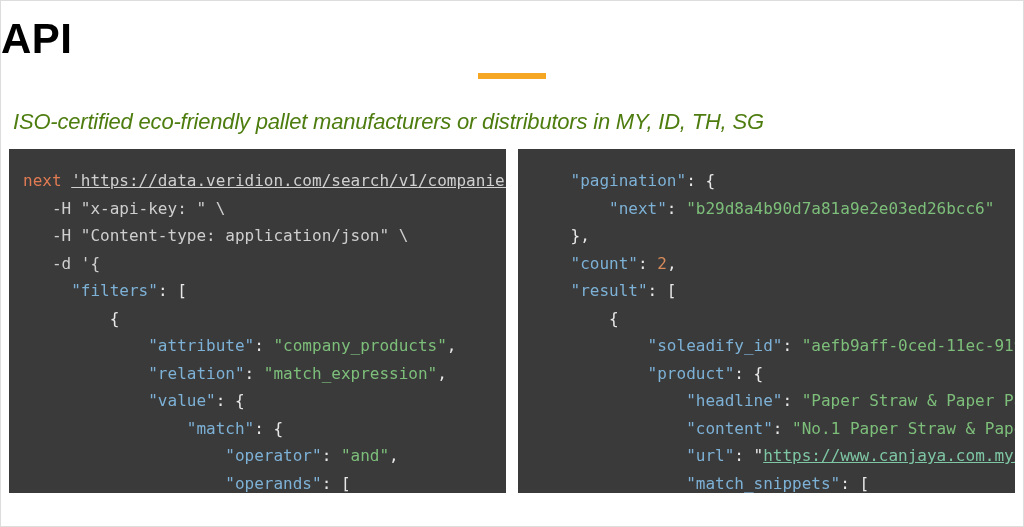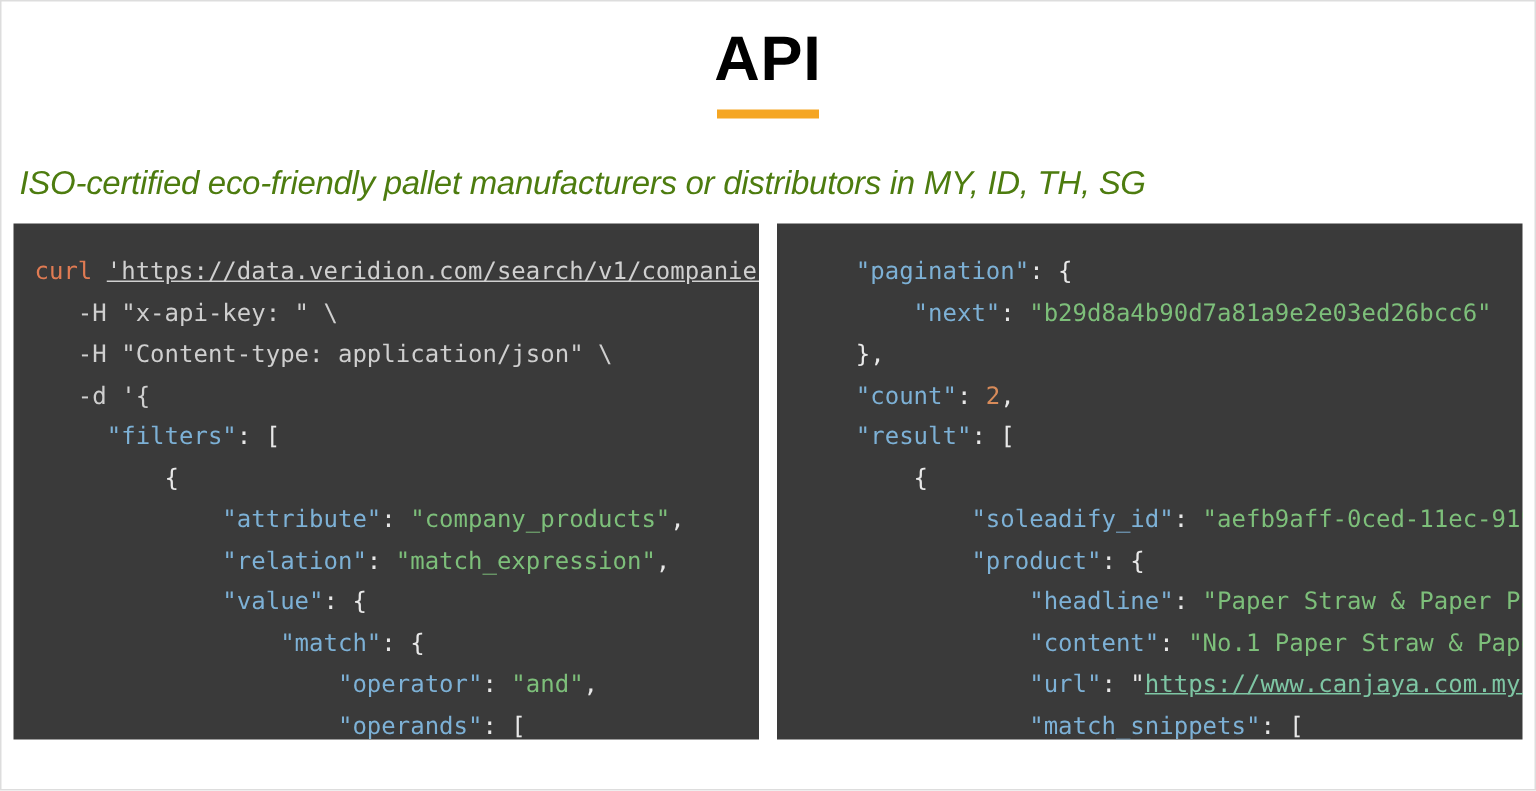--- a/index.html
+++ b/index.html
@@ -5,21 +5,21 @@
   * { box-sizing: border-box; margin: 0; padding: 0; }
   body {
     background: #fff;
     font-family: Arial, Helvetica, sans-serif;
     width: 1024px;
     height: 527px;
     overflow: hidden;
     border: 1px solid #ddd;
   }
   .header {
-    text-align: center;
+    text-align: left;
     padding-top: 14px;
     padding-bottom: 8px;
   }
   .header h1 {
     font-size: 42px;
     font-weight: 700;
     color: #000;
     letter-spacing: 0.5px;
   }
   .underline {
@@ -72,21 +72,21 @@
 <div class="header">
   <h1>API</h1>
   <div class="underline"></div>
 </div>
 
 <div class="subtitle">ISO-certified eco-friendly pallet manufacturers or distributors in MY, ID, TH, SG</div>
 
 <div class="panes">
 
   <div class="code-pane">
-<pre><span class="cmd">curl</span> <span class="url">'https://data.veridion.com/search/v1/companies'</span>
+<pre><span class="cmd">next</span> <span class="url">'https://data.veridion.com/search/v1/companies'</span>
    <span class="flag">-H "x-api-key: " \</span>
    <span class="flag">-H "Content-type: application/json" \</span>
    <span class="flag">-d '{</span>
      <span class="key">"filters"</span><span class="punc">: [</span>
          <span class="bkt">{</span>
              <span class="key">"attribute"</span><span class="punc">: </span><span class="str">"company_products"</span><span class="punc">,</span>
              <span class="key">"relation"</span><span class="punc">: </span><span class="str">"match_expression"</span><span class="punc">,</span>
              <span class="key">"value"</span><span class="punc">: {</span>
                  <span class="key">"match"</span><span class="punc">: {</span>
                      <span class="key">"operator"</span><span class="punc">: </span><span class="str">"and"</span><span class="punc">,</span>

